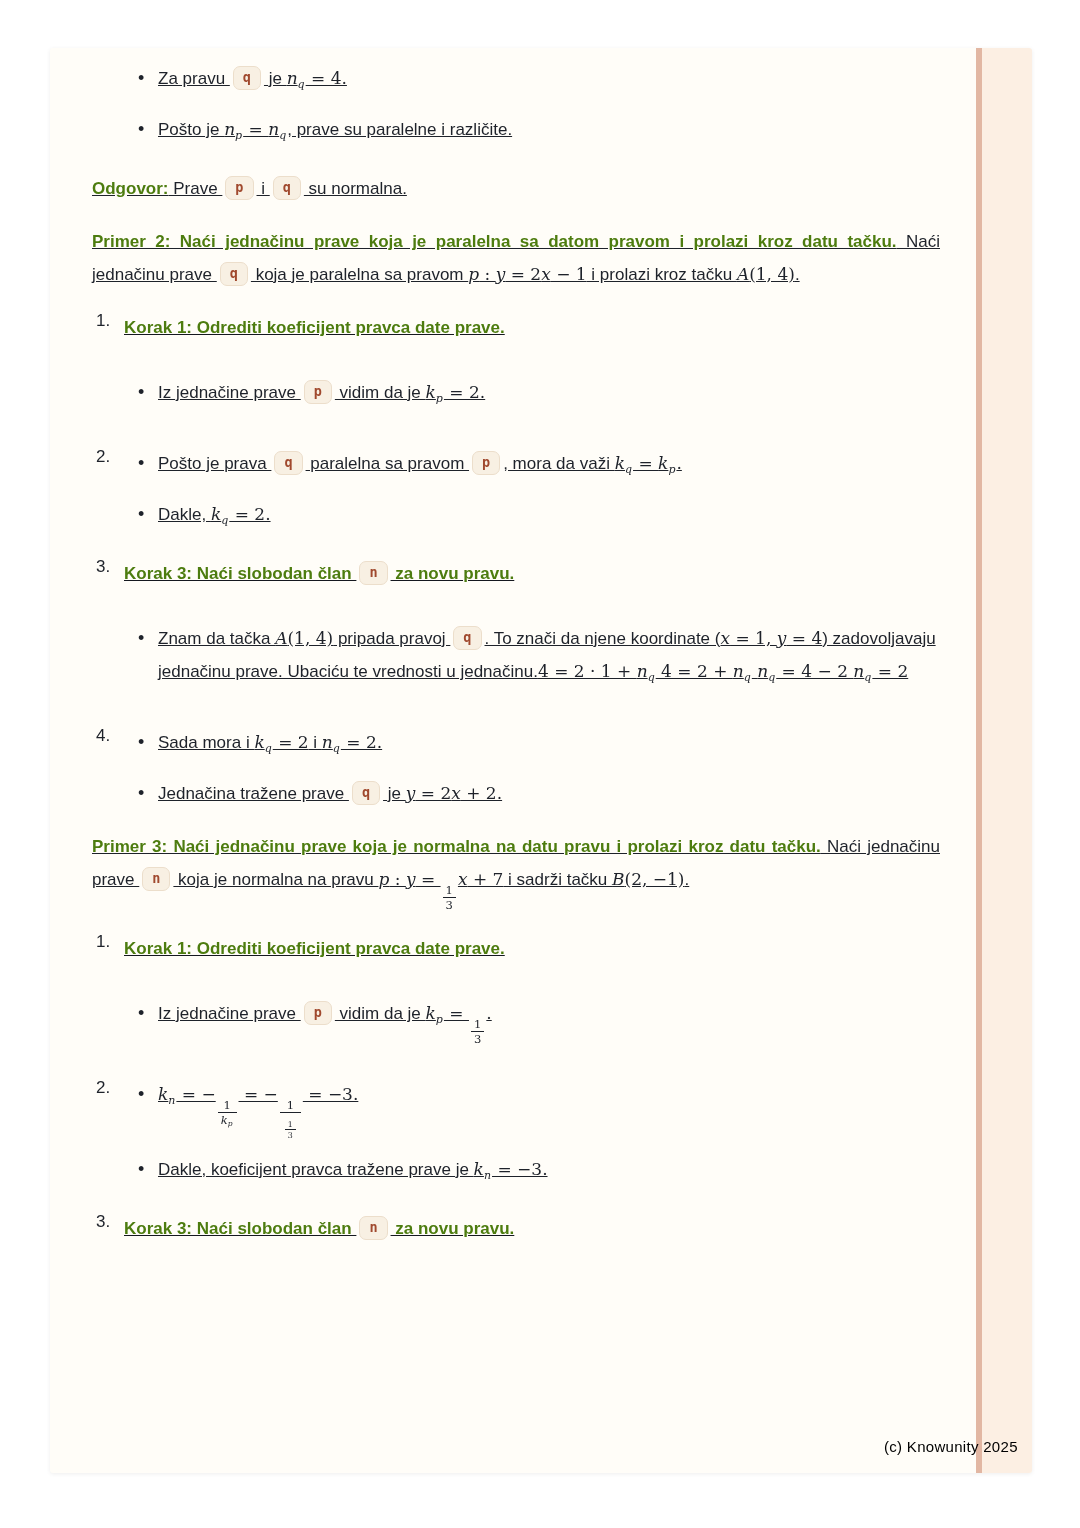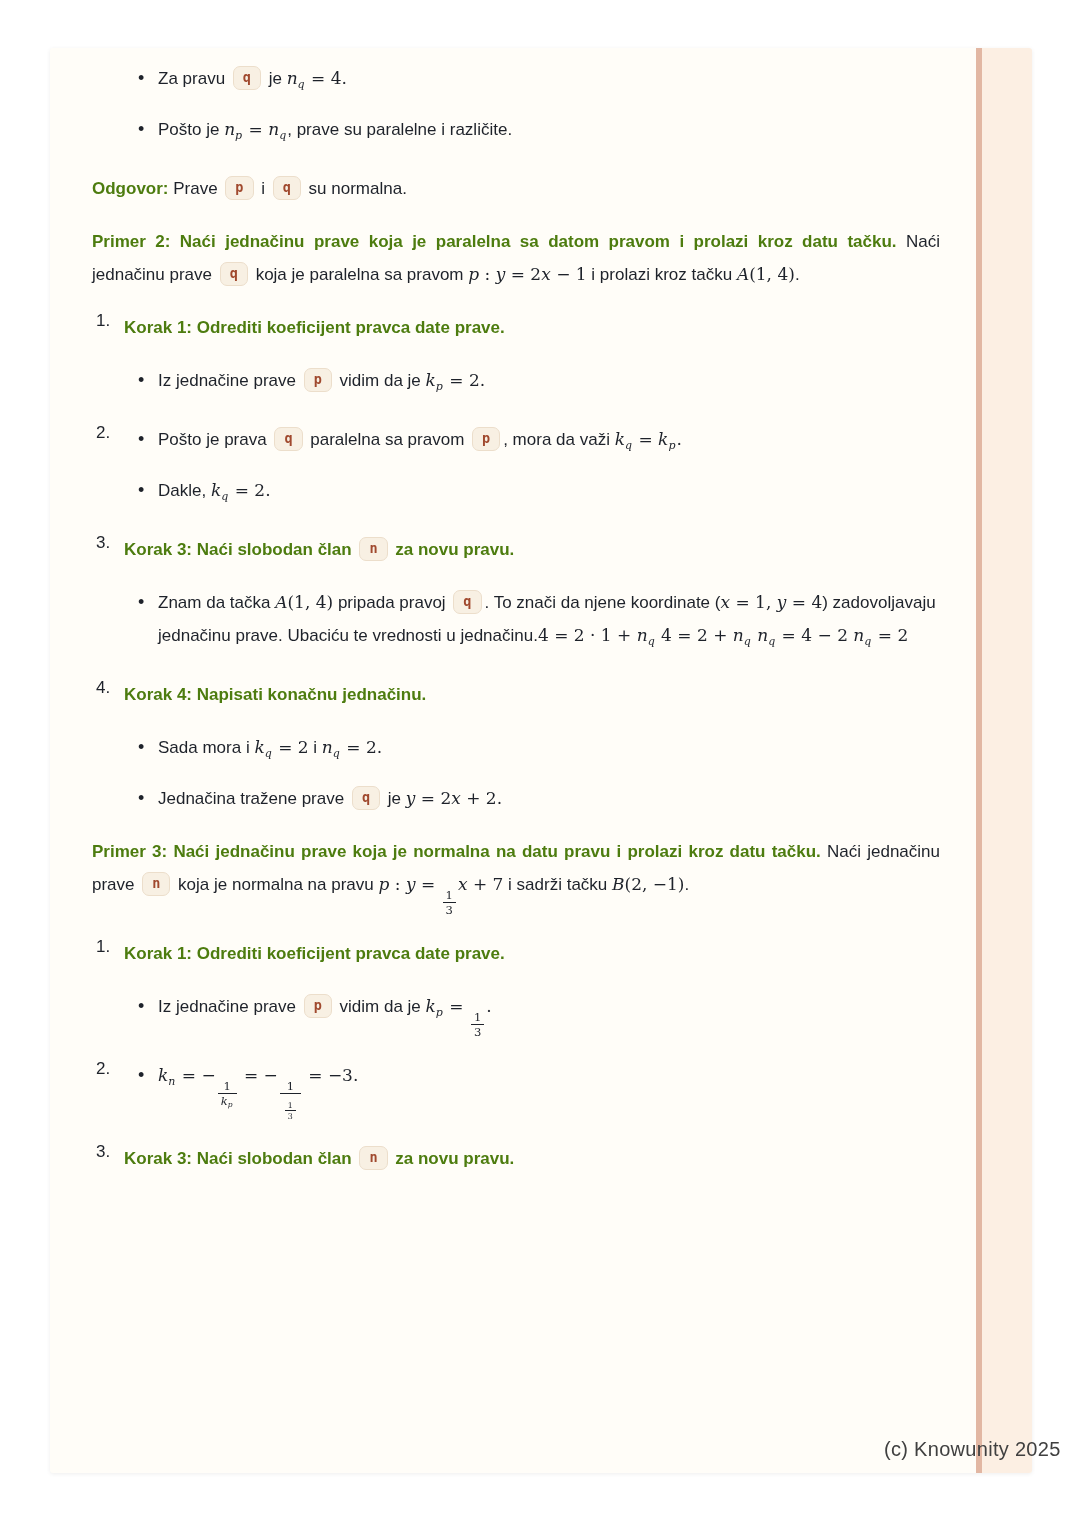--- a/index.html
+++ b/index.html
@@ -14,40 +14,40 @@
   }
   .edge-strip {
     position: absolute; right: 0; top: 0; width: 56px; height: 100%;
     background: #fcefe3; border-left: 6px solid #e2b7a3;
   }
   .content {
     position: absolute; left: 42px; top: 14px; width: 848px;
     font-size: 17px; color: #1e222a;
   }
 
-  .para, .step-title, .bullets li { line-height: 33px; }
+  .para, .step-title, .bullets li { line-height: 33px; text-decoration: underline; }
   .blk { margin-top: 20px; }
   .blk:first-child { margin-top: 0; }
   .justify { text-align: justify; }
 
   .bold { font-weight: 700; color: #4d7c0f; }
 
   ul.bullets { list-style: none; margin-left: 46px; }
   ul.bullets li { position: relative; padding-left: 20px; margin-top: 12px; }
   ul.bullets li:first-child { margin-top: 0; }
   ul.bullets li::before {
     content: "\2022"; position: absolute; left: 0; top: 0;
     color: #1e222a; font-size: 18px;
   }
 
   .steps .step { position: relative; padding-left: 32px; margin-top: 20px; }
   .steps .step:first-child { margin-top: 0; }
   .step-num { position: absolute; left: 4px; top: 0; font-weight: 400; color: #1e222a; }
   .step-title { font-weight: 700; color: #15181f; }
-  .step ul.bullets { margin-top: 20px; margin-left: 14px; }
+  .step ul.bullets { margin-top: 32px; margin-left: 14px; }
 
   .badge {
     display: inline-block;
     font-family: "DejaVu Sans Mono", monospace;
     font-size: 13.5px; font-weight: 700; color: #a0492e;
     background: #f8f0e3; border: 1px solid #ecdecb; border-radius: 7px;
     padding: 1px 9px 2px; line-height: 19px;
     margin: 0 3px; vertical-align: 2px;
   }
 
@@ -62,21 +62,21 @@
     display: inline-flex; flex-direction: column; align-items: center;
     vertical-align: -0.5em; margin: 0 2px; text-align: center; line-height: 1;
   }
   .fnum, .fden { display: block; font-size: 0.68em; line-height: 1.15; padding: 0 3px; }
   .fden { border-top: 1px solid #1e222a; padding-top: 1px; }
   .fden .msub { font-size: 0.65em; vertical-align: -2px; }
   .fden .frac { vertical-align: -0.3em; }
 
   .watermark {
     position: absolute; left: 884px; top: 1438px; z-index: 5;
-    font-size: 20px; color: #404040; letter-spacing: 0.3px;
+    font-size: 15px; color: #000000; letter-spacing: 0.3px;
   }
 </style>
 </head>
 <body>
 
 <div class="page">
   <div class="edge-strip"></div>
   <div class="content" id="doc-content">
       <ul class="bullets blk">
         <li><span class="txt">Za pravu </span><span class="badge">q</span><span class="txt"> je </span><span class="math"><span class="mi">n</span><span class="msub">q</span><span class="mr"> = 4.</span></span></li>
@@ -101,21 +101,20 @@
         </div>
         <div class="step">
           <span class="step-num">3.</span>
           <div class="step-title"><span class="bold">Korak 3: Naći slobodan član </span><span class="badge">n</span><span class="bold"> za novu pravu.</span></div>
           <ul class="bullets">
             <li><span class="txt">Znam da tačka </span><span class="math"><span class="mi">A</span><span class="mr">(1, 4)</span></span><span class="txt"> pripada pravoj </span><span class="badge">q</span><span class="txt">. To znači da njene koordinate (</span><span class="math"><span class="mi">x</span><span class="mr"> = 1, </span><span class="mi">y</span><span class="mr"> = 4</span></span><span class="txt">) zadovoljavaju jednačinu prave. Ubaciću te vrednosti u jednačinu.</span><span class="math"><span class="mr">4 = 2 · 1 + </span><span class="mi">n</span><span class="msub">q</span><span class="mr">  4 = 2 + </span><span class="mi">n</span><span class="msub">q</span><span class="mr">  </span><span class="mi">n</span><span class="msub">q</span><span class="mr"> = 4 − 2  </span><span class="mi">n</span><span class="msub">q</span><span class="mr"> = 2</span></span></li>
           </ul>
         </div>
         <div class="step">
           <span class="step-num">4.</span>
-          <div class="step-title"><span class="bold">Korak 4: Napisati konačnu jednačinu.</span></div>
           <ul class="bullets">
             <li><span class="txt">Sada mora i </span><span class="math"><span class="mi">k</span><span class="msub">q</span><span class="mr"> = 2</span></span><span class="txt"> i </span><span class="math"><span class="mi">n</span><span class="msub">q</span><span class="mr"> = 2.</span></span></li>
             <li><span class="txt">Jednačina tražene prave </span><span class="badge">q</span><span class="txt"> je </span><span class="math"><span class="mi">y</span><span class="mr"> = 2</span><span class="mi">x</span><span class="mr"> + 2.</span></span></li>
           </ul>
         </div>
       </div>
       <div class="para blk justify"><span class="bold">Primer 3: Naći jednačinu prave koja je normalna na datu pravu i prolazi kroz datu tačku.</span><span class="txt"> Naći jednačinu prave </span><span class="badge">n</span><span class="txt"> koja je normalna na pravu </span><span class="math"><span class="mi">p</span><span class="mr"> : </span><span class="mi">y</span><span class="mr"> = </span><span class="frac">
             <span class="fnum"><span class="mr">1</span></span>
             <span class="fden"><span class="mr">3</span></span>
           </span><span class="mi">x</span><span class="mr"> + 7</span></span><span class="txt"> i sadrži tačku </span><span class="math"><span class="mi">B</span><span class="mr">(2, −1)</span></span><span class="txt">.</span></div>
@@ -136,20 +135,21 @@
             <li><span class="math"><span class="mi">k</span><span class="msub">n</span><span class="mr"> = −</span><span class="frac">
                   <span class="fnum"><span class="mr">1</span></span>
                   <span class="fden"><span class="mi">k</span><span class="msub">p</span></span>
                 </span><span class="mr"> = −</span><span class="frac">
                   <span class="fnum"><span class="mr">1</span></span>
                   <span class="fden"><span class="frac">
                       <span class="fnum"><span class="mr">1</span></span>
                       <span class="fden"><span class="mr">3</span></span>
                     </span></span>
                 </span><span class="mr"> = −3.</span></span></li>
+            <li><span class="txt">Dakle, koeficijent pravca tražene prave je </span><span class="math"><span class="mi">k</span><span class="msub">n</span><span class="mr"> = −3.</span></span></li>
           </ul>
         </div>
         <div class="step">
           <span class="step-num">3.</span>
           <div class="step-title"><span class="bold">Korak 3: Naći slobodan član </span><span class="badge">n</span><span class="bold"> za novu pravu.</span></div>
         </div>
       </div>
     </div>
 </div>
 <div class="watermark">(c) Knowunity 2025</div>

